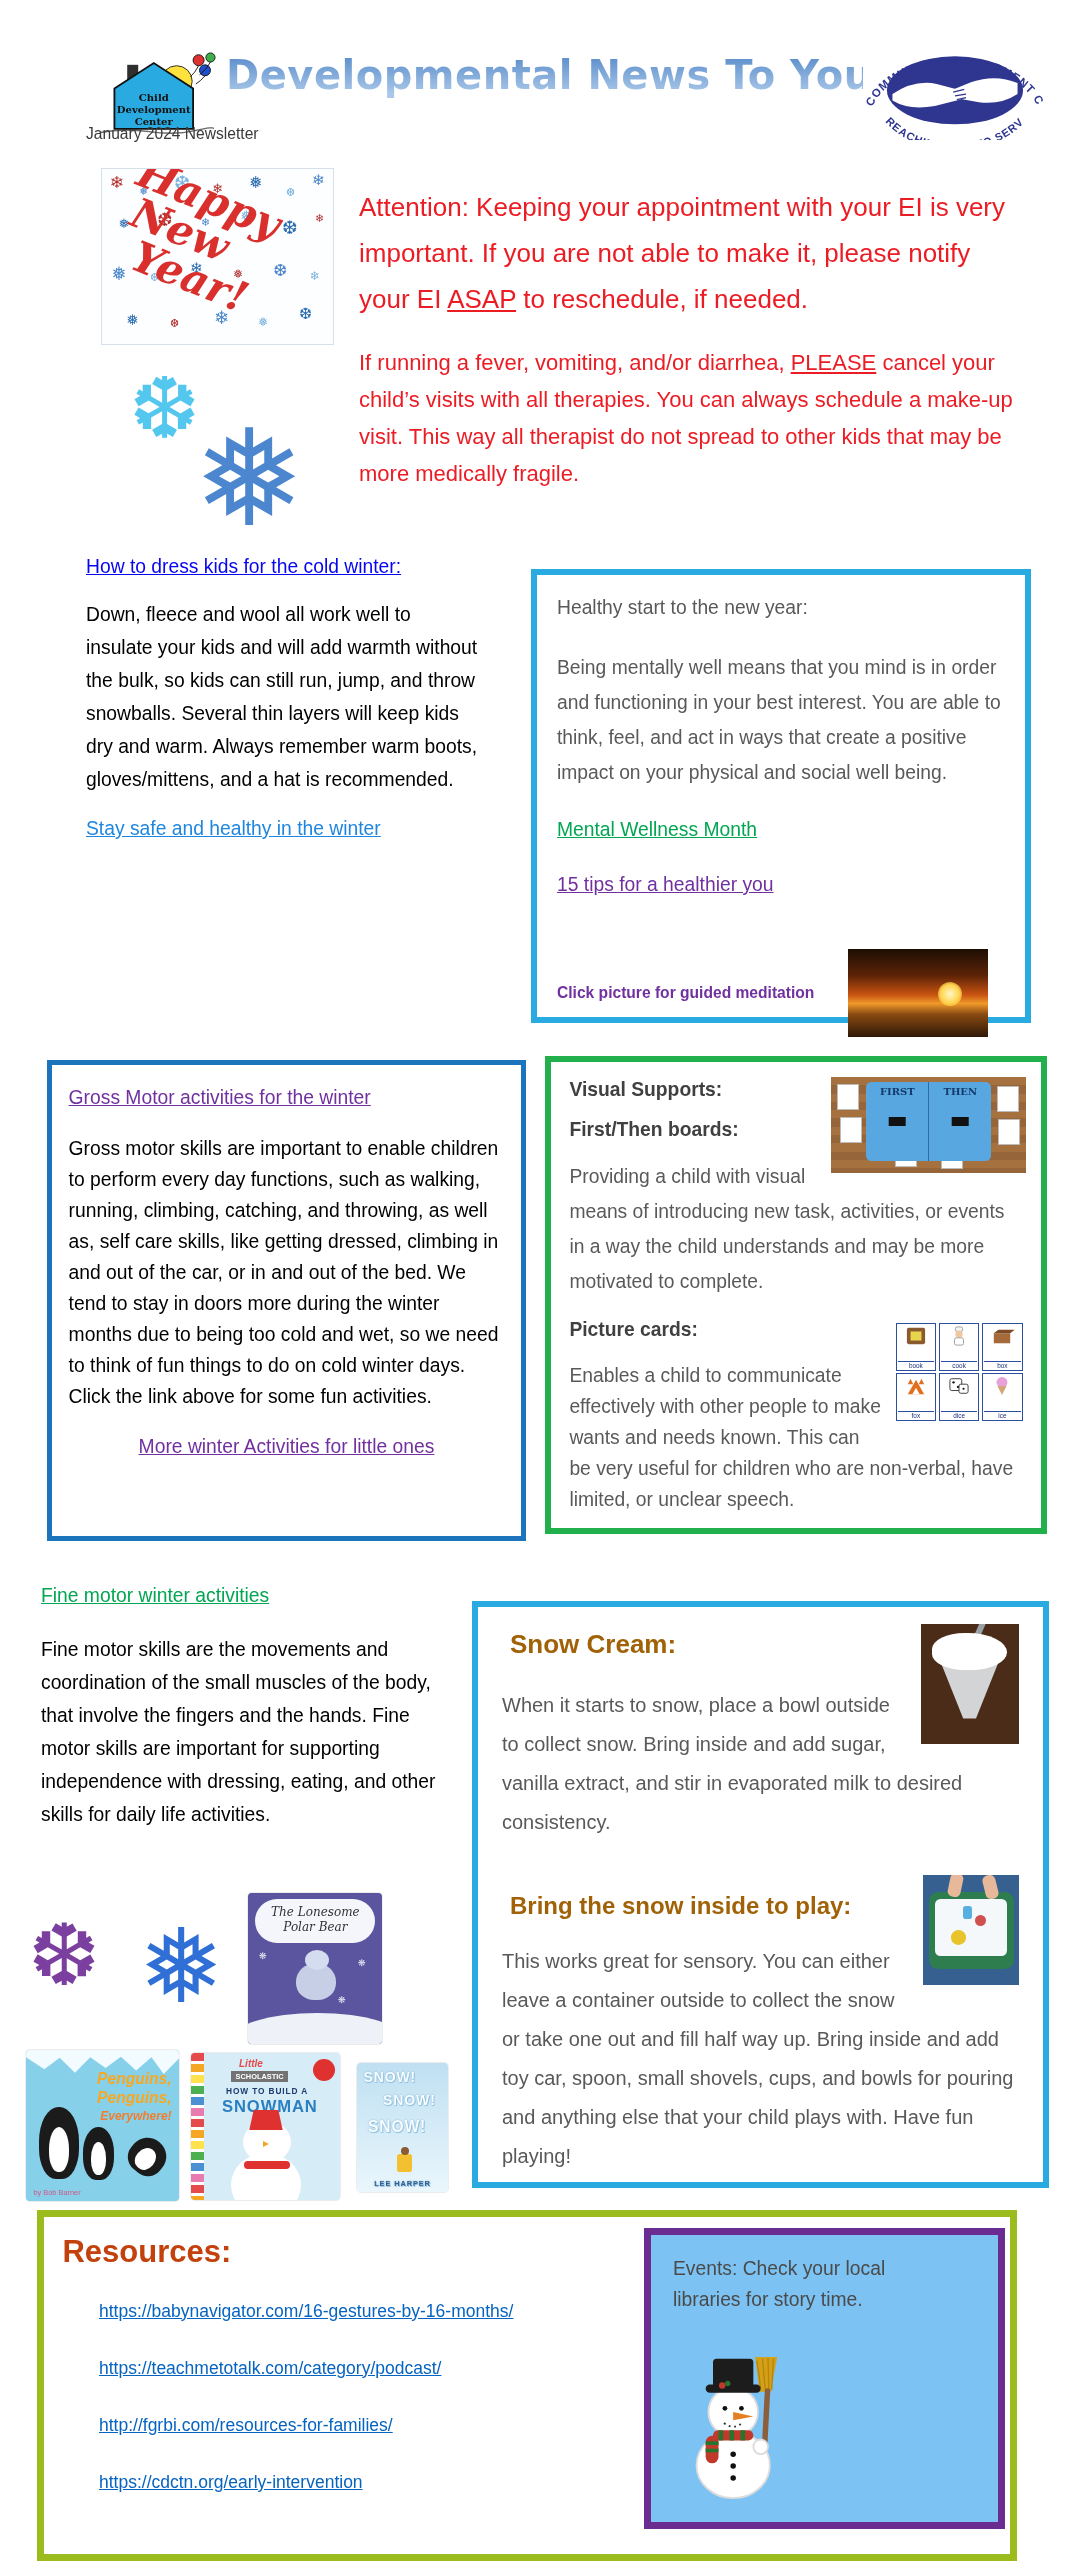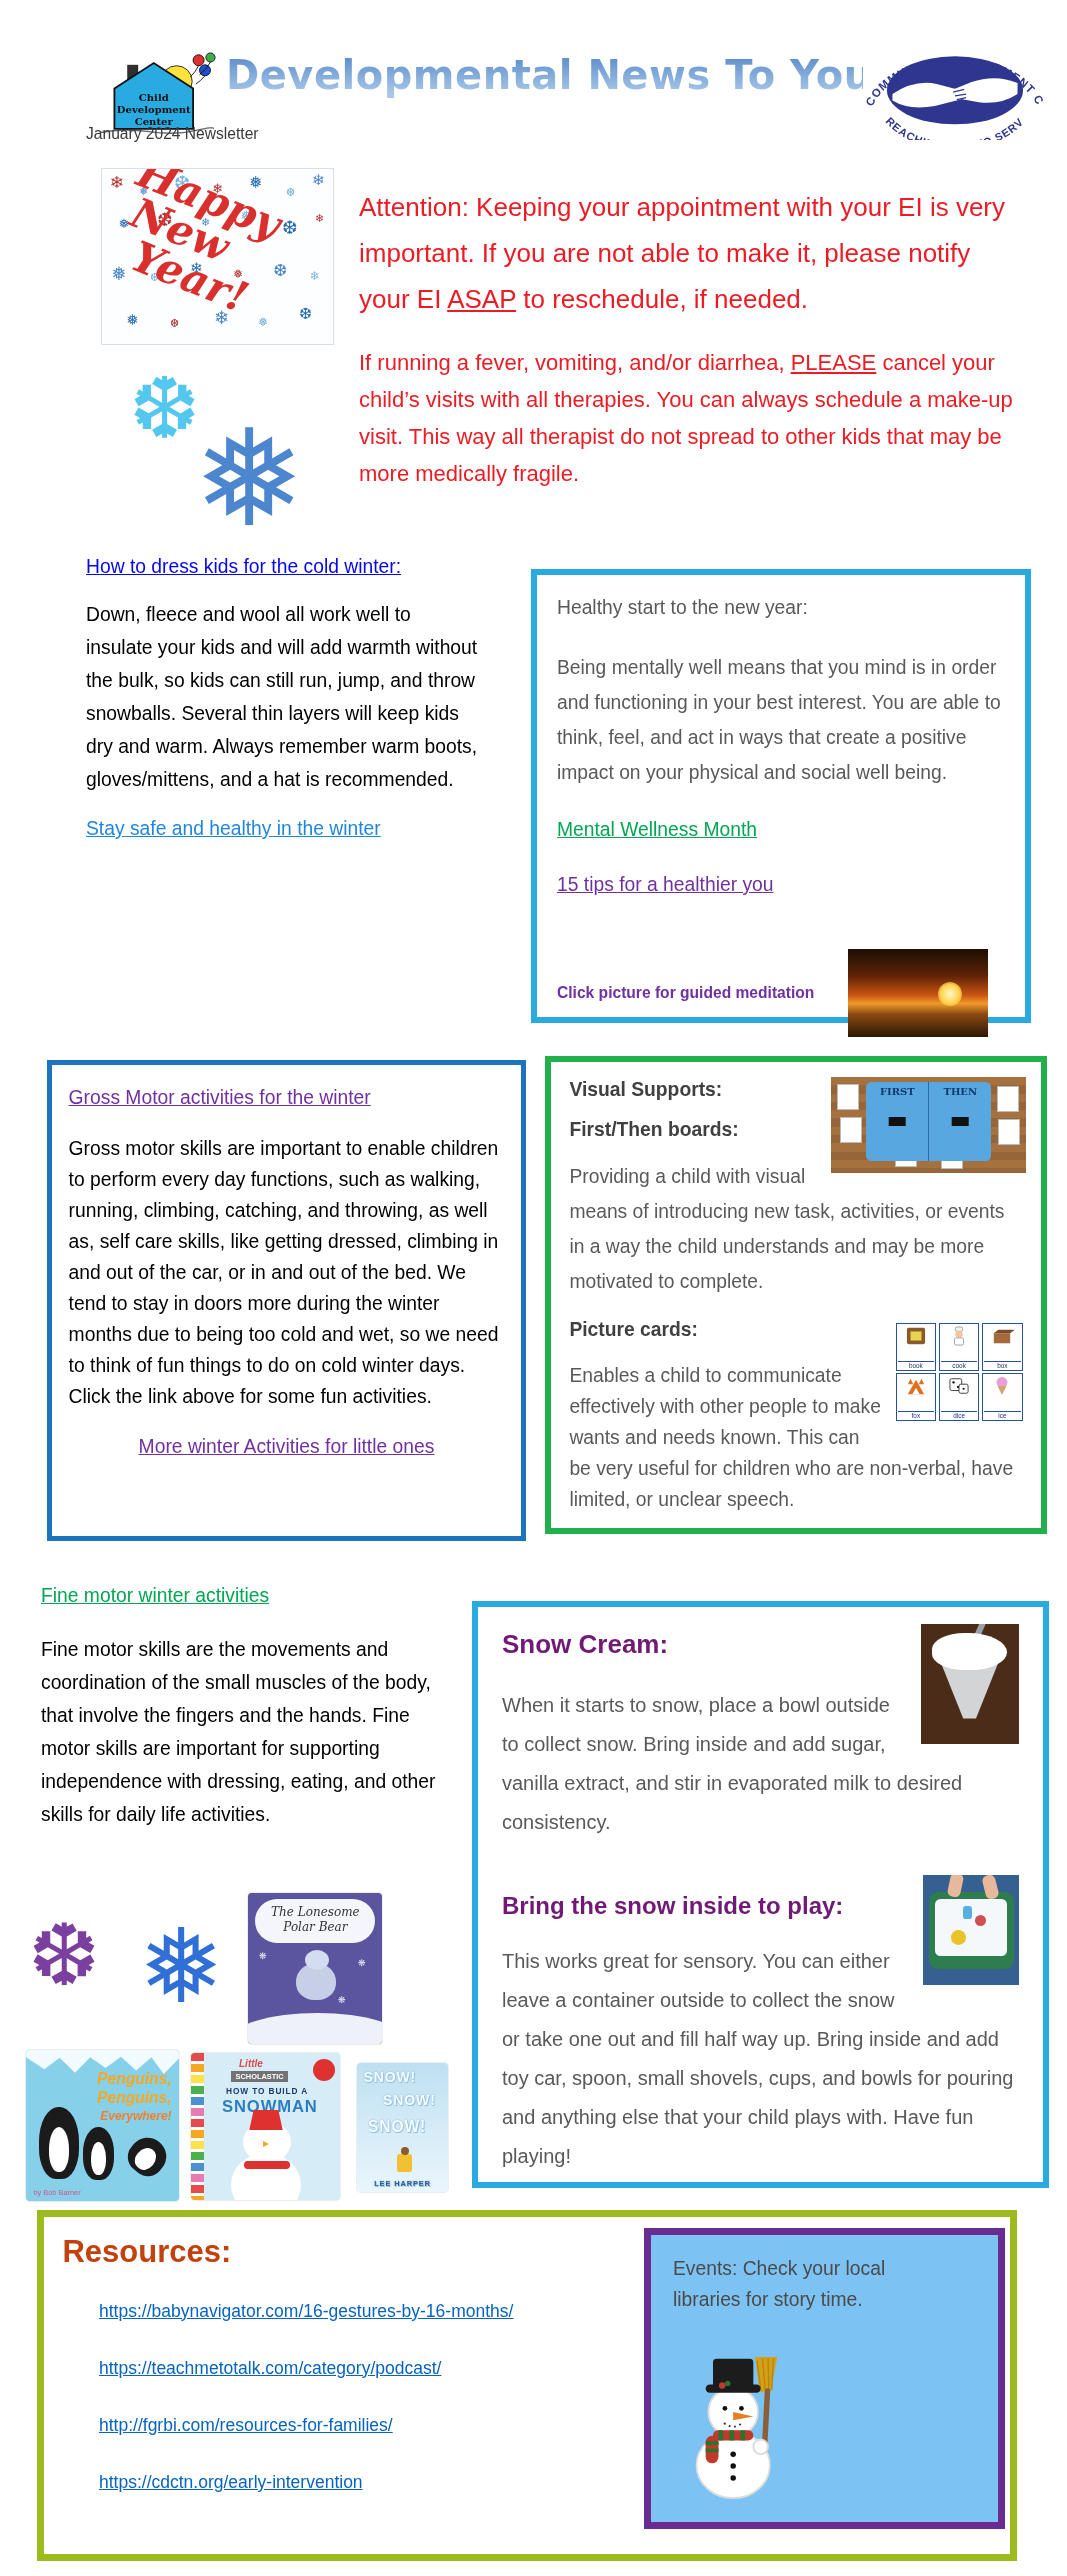--- a/index.html
+++ b/index.html
@@ -119,21 +119,21 @@
   #book-snow3 { left:357px; top:2063px; width:91px; height:129px; background:linear-gradient(180deg,#bfe0f2,#eaf6fc); }
   #book-snow3 span { position:absolute; font-size:14px; font-weight:bold; color:#f8fdff; letter-spacing:0.9px;
     text-shadow:0 0 1.8px #6fa9d2, 0.9px 0.9px 0 #9cc6e4; }
   #book-snow3 .s1 { left:6.4px; top:5.5px; } #book-snow3 .s2 { left:26px; top:29px; } #book-snow3 .s3 { left:11px; top:55px; font-size:15.6px; }
   #book-snow3 .kid-body { position:absolute; left:40px; bottom:20px; width:14.7px; height:18.4px; background:#f2c030; border-radius:2.8px; }
   #book-snow3 .kid-head { position:absolute; left:44px; bottom:37px; width:8.3px; height:8.3px; background:#8a5a34; border-radius:50%; }
   #book-snow3 .author { position:absolute; bottom:3.7px; width:100%; text-align:center; font-size:7.4px; color:#35618f; letter-spacing:0.9px; }
 
   
   #snow-box { left:472px; top:1601px; width:577px; height:587px; border:6.4px solid #29abe2; padding:22px 24px; }
-  #snow-box h3 { color:#701a75; }
+  #snow-box h3 { color:#a16207;margin-left:8px; }
   #snow-h1 { font-size:26px; margin-bottom:26px; }
   #snow-p1, #snow-p2 { font-size:20px; line-height:39px; color:#595959; }
   #snow-h2 { font-size:24px; margin:50px 0 22px; }
   #snowcream-img { float:right; width:98px; height:120px; margin:-5.5px 0 9.2px 13px; position:relative; background:#4a2c18; overflow:hidden; }
   #snowcream-img .glass { position:absolute; left:16.6px; top:31px; width:64px; height:64px; background:rgba(235,242,248,.85); clip-path:polygon(0 0,100% 0,72% 70%,60% 100%,40% 100%,28% 70%); }
   #snowcream-img .snowheap { position:absolute; left:11px; top:9.2px; width:75px; height:37px; background:#fff; border-radius:50% 60% 55% 50%; }
   #snowcream-img .spoon { position:absolute; left:52px; top:-3.7px; width:6.4px; height:37px; background:#9aa2a8; transform:rotate(24deg); border-radius:2.8px; }
   #snowplay-img { float:right; clear:right; width:96px; height:110px; margin:33px 0 9.2px 11px; position:relative; background:#35608f; overflow:hidden; }
   #snowplay-img .bin { position:absolute; left:5.5px; top:16.6px; width:85px; height:77px; background:#2e7d4f; border-radius:9.2px; }
   #snowplay-img .snow { position:absolute; left:12px; top:24px; width:72px; height:57px; background:#f4f8fb; border-radius:5.5px; }

